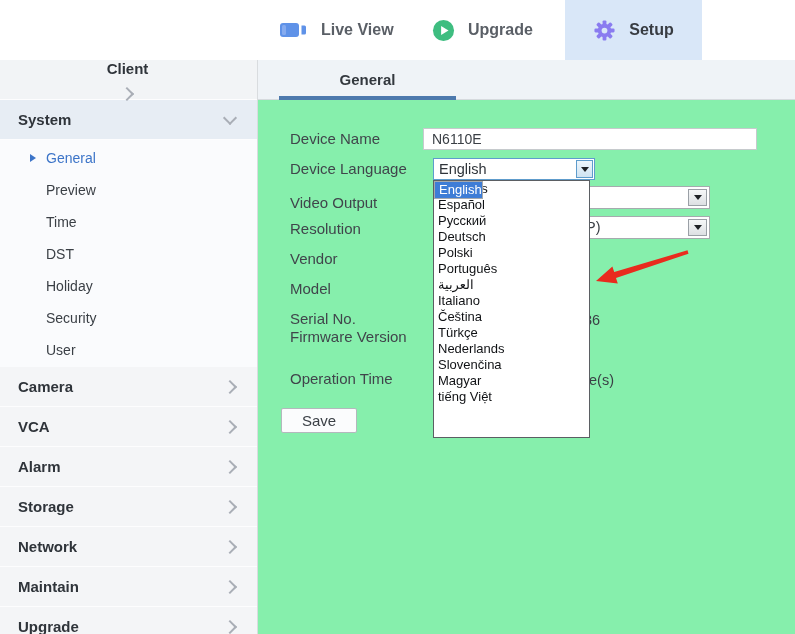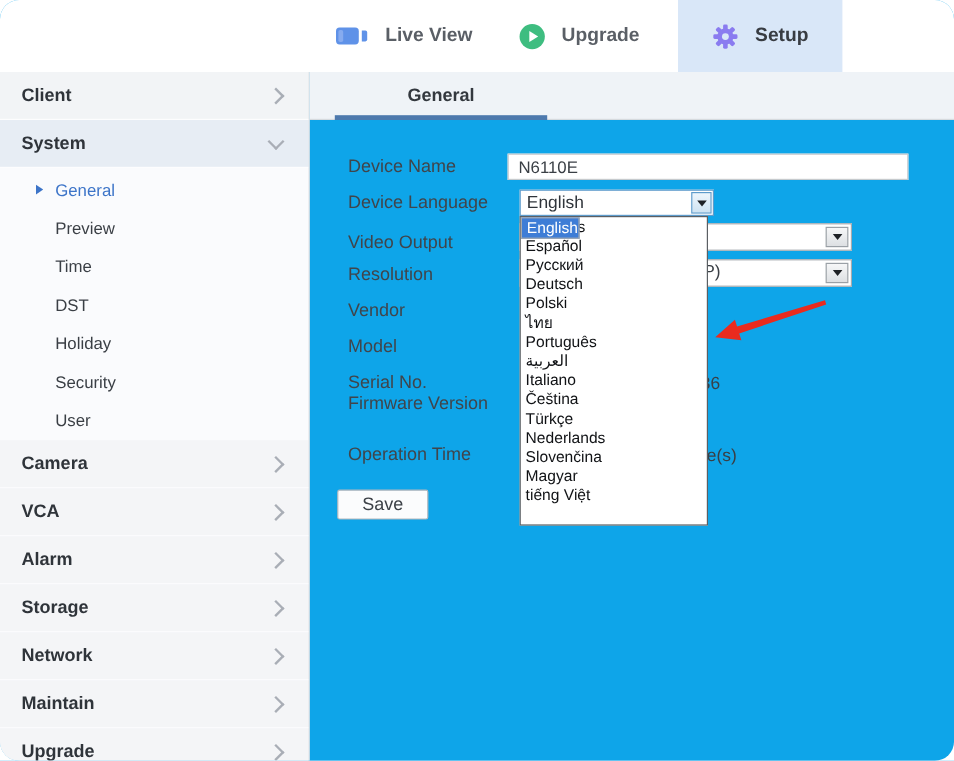--- a/index.html
+++ b/index.html
@@ -1,33 +1,33 @@
 <!DOCTYPE html>
 <html><head>
 <meta charset="utf-8">
 <style>
   html,body{margin:0;padding:0;}
-  .screen{position:relative;width:795px;height:634px;background:#0ea5e9;overflow:hidden;
-          font-family:"Liberation Sans",sans-serif;border-radius:16px;-webkit-font-smoothing:antialiased;}
+  .screen{position:relative;width:795px;height:634px;background:#86efac;overflow:hidden;
+          font-family:"Liberation Sans",sans-serif;-webkit-font-smoothing:antialiased;}
 
   
   .header{position:absolute;left:0;top:0;width:795px;height:60px;background:#fff;}
   .nav-item{position:absolute;top:0;height:60px;display:flex;align-items:center;gap:13px;
             font-weight:bold;font-size:16px;color:#5a5f66;cursor:pointer;}
   .nav-live{left:280px;}
   .nav-play{left:432px;}
   .nav-setup{left:565px;width:137px;justify-content:center;background:#d9e7f8;color:#383c42;}
 
   
   .sidebar{position:absolute;left:0;top:60px;width:257px;height:574px;background:#f5f6f8;
            border-right:1px solid #d9dcdf;}
   .srow{height:39px;display:flex;align-items:center;justify-content:space-between;
         padding:0 20px 0 18px;font-weight:bold;font-size:15px;color:#2f343a;
         border-bottom:1px solid #fdfdfe;cursor:pointer;}
-  .srow-client{background:#f2f4f6;}
+  .srow-client{background:#f2f4f6;flex-direction:column;}
   .srow-system{background:#e7edf4;}
   .srow-lower{background:#f4f5f7;}
   .chev{width:8px;height:8px;border-right:2px solid #a9aeb6;border-bottom:2px solid #a9aeb6;
         transform:rotate(-45deg);margin-right:2px;}
   .chev.down{transform:rotate(45deg);margin-top:-4px;}
   .subnav{background:#fafbfd;padding:2px 0 1px 0;}
   .subitem{position:relative;height:32px;line-height:32px;padding-left:46px;font-size:14px;
            color:#3a3f45;cursor:pointer;white-space:nowrap;}
   .subitem.active{color:#3c74c8;}
   .tri{position:absolute;left:30px;top:12px;width:0;height:0;border-left:6px solid #3c74c8;
@@ -207,21 +207,20 @@
         <span class="dtri"></span>
       </span>
   </div>
   <div class="lang-list">
       <div class="opt sel">English</div>
       <div class="opt">Français</div>
       <div class="opt">Español</div>
       <div class="opt">Русский</div>
       <div class="opt">Deutsch</div>
       <div class="opt">Polski</div>
-      <div class="opt">ไทย</div>
       <div class="opt">Português</div>
       <div class="opt">العربية</div>
       <div class="opt">Italiano</div>
       <div class="opt">Čeština</div>
       <div class="opt">Türkçe</div>
       <div class="opt">Nederlands</div>
       <div class="opt">Slovenčina</div>
       <div class="opt">Magyar</div>
       <div class="opt">tiếng Việt</div>
     </div>

